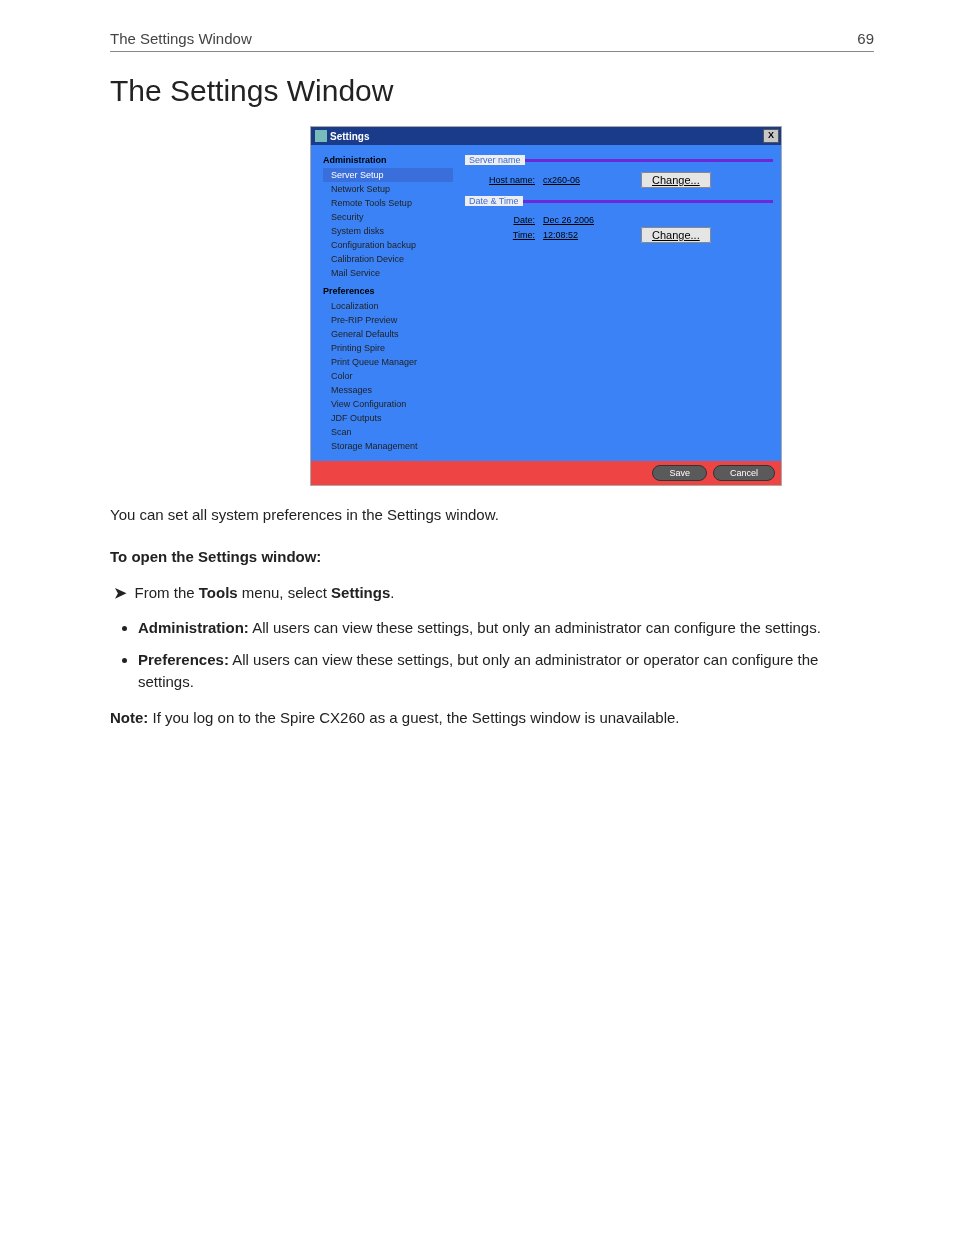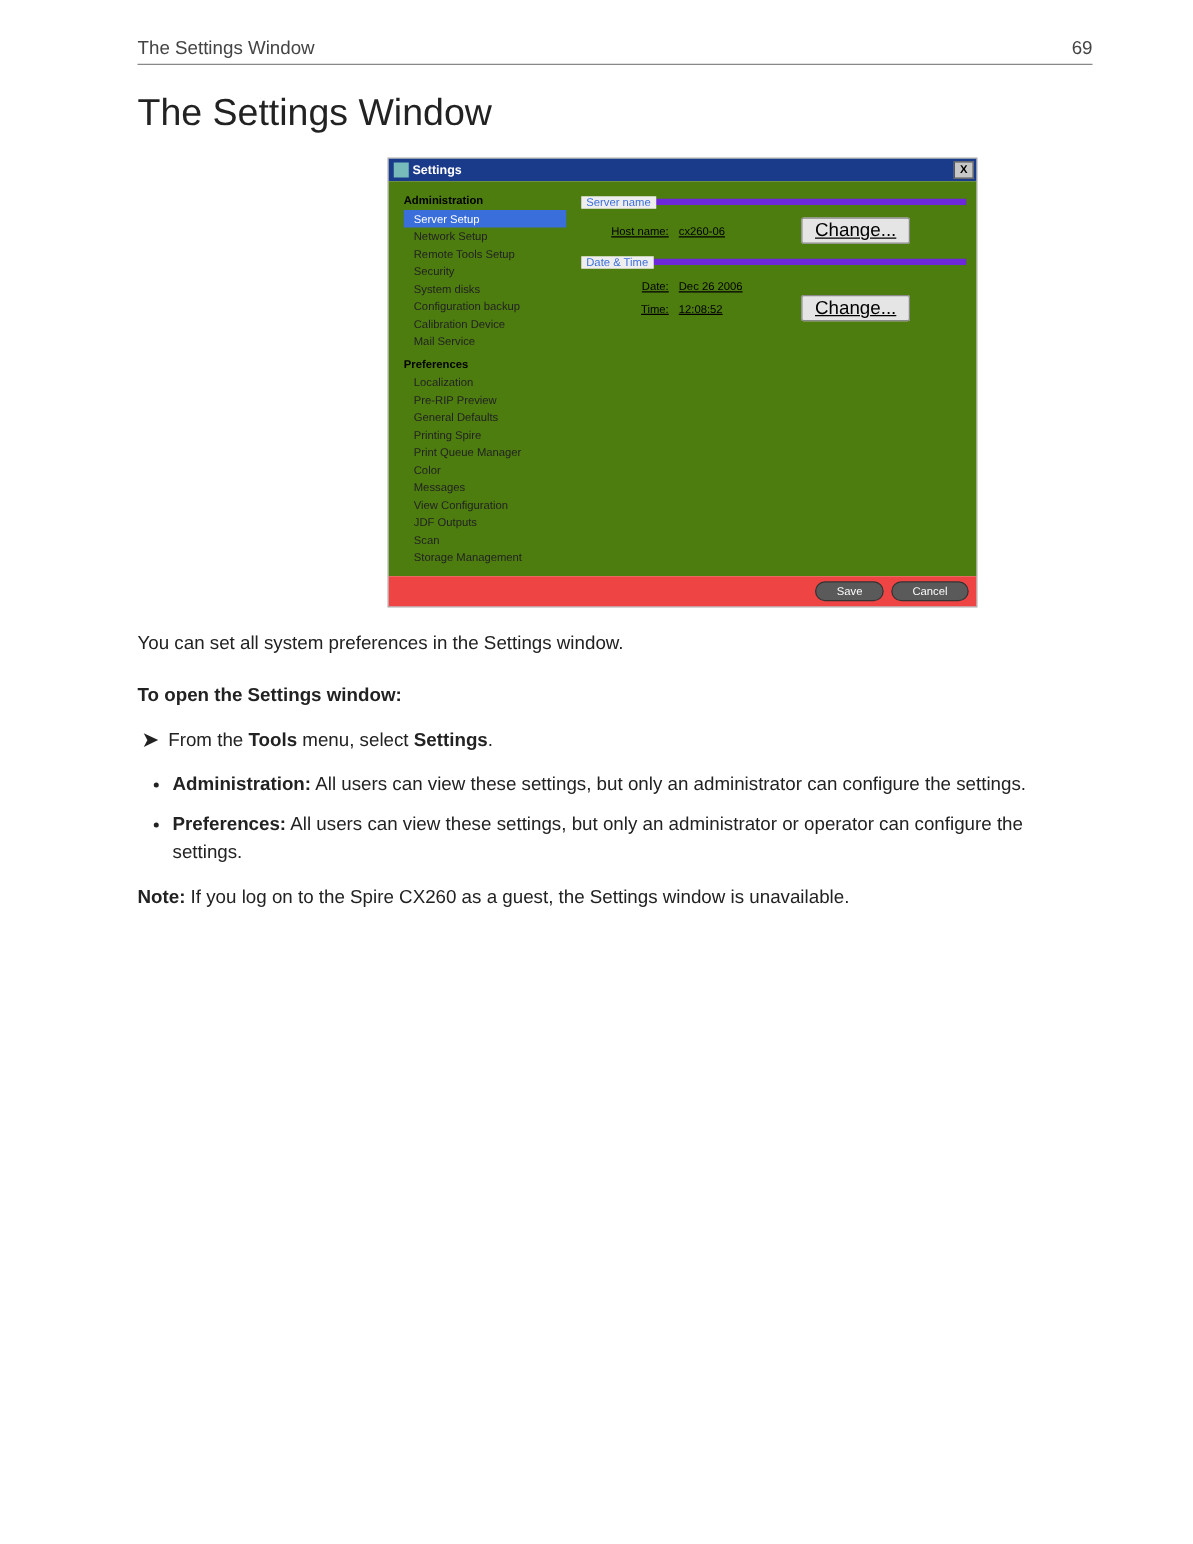--- a/index.html
+++ b/index.html
@@ -54,21 +54,21 @@
     background: #c7c7c7;
     border: 1px solid #555;
     font-size: 9px;
     line-height: 10px;
     text-align: center;
     color: #000;
     font-weight: bold;
     font-family: Arial, sans-serif;
   }
   .shot-body {
-    background: #4d7c0f;
+    background: #3b82f6;
     padding: 10px 8px 8px 12px;
     display: flex;
     gap: 0;
     font-size: 9px;
     color: #000;
   }
   .sidebar {
     width: 130px;
   }
   .group-head {
@@ -84,21 +84,21 @@
   }
   .side-item.selected {
     background: #3a6edb;
     color: #fff;
   }
   .content {
     flex: 1;
     padding-left: 12px;
   }
   .fieldset {
-    border-top: 5px solid #6d28d9;
+    border-top: 3px solid #6d28d9;
     margin: 4px 0 14px 0;
     position: relative;
   }
   .legend {
     position: relative;
     top: -7px;
     background: #efeeee;
     display: inline-block;
     padding: 0 4px;
     color: #3a6edb;
@@ -108,21 +108,21 @@
     display: flex;
     align-items: center;
     font-size: 9px;
     margin: 2px 0 4px 0;
     text-decoration: underline;
   }
   .row .label { width: 70px; text-align: right; padding-right: 8px; }
   .row .value { width: 80px; }
   .row .btn-holder { padding-left: 18px; }
   .mini-btn {
-    font-size: 15px;
+    font-size: 11px;
     background: #e5e5e5;
     border: 1px solid #888;
     border-radius: 2px;
     padding: 1px 10px;
     cursor: pointer;
   }
   .shot-footer {
     background: #ef4444;
     display: flex;
     justify-content: flex-end;

